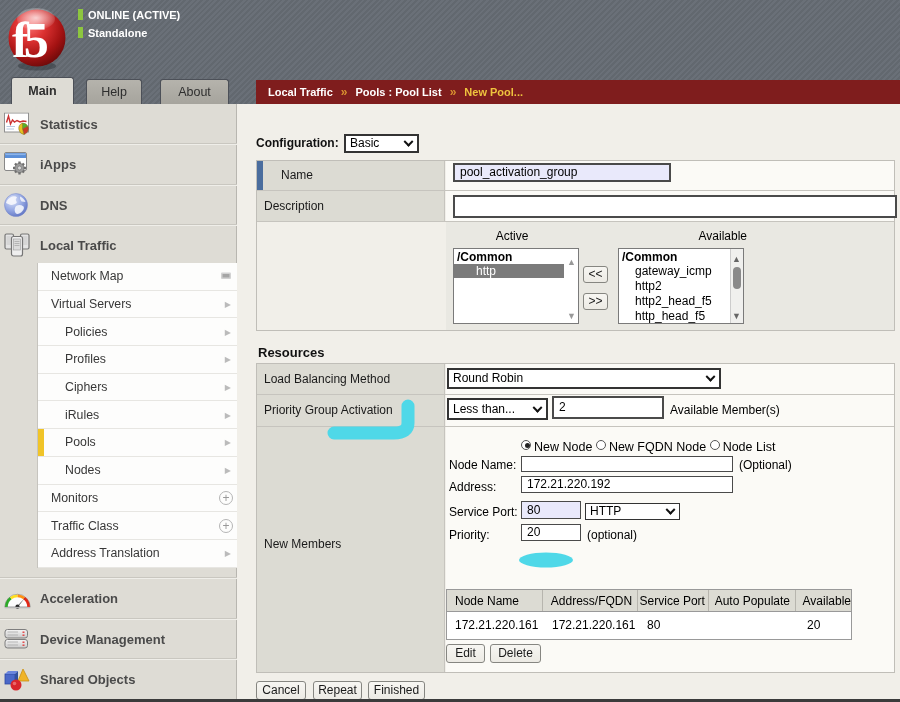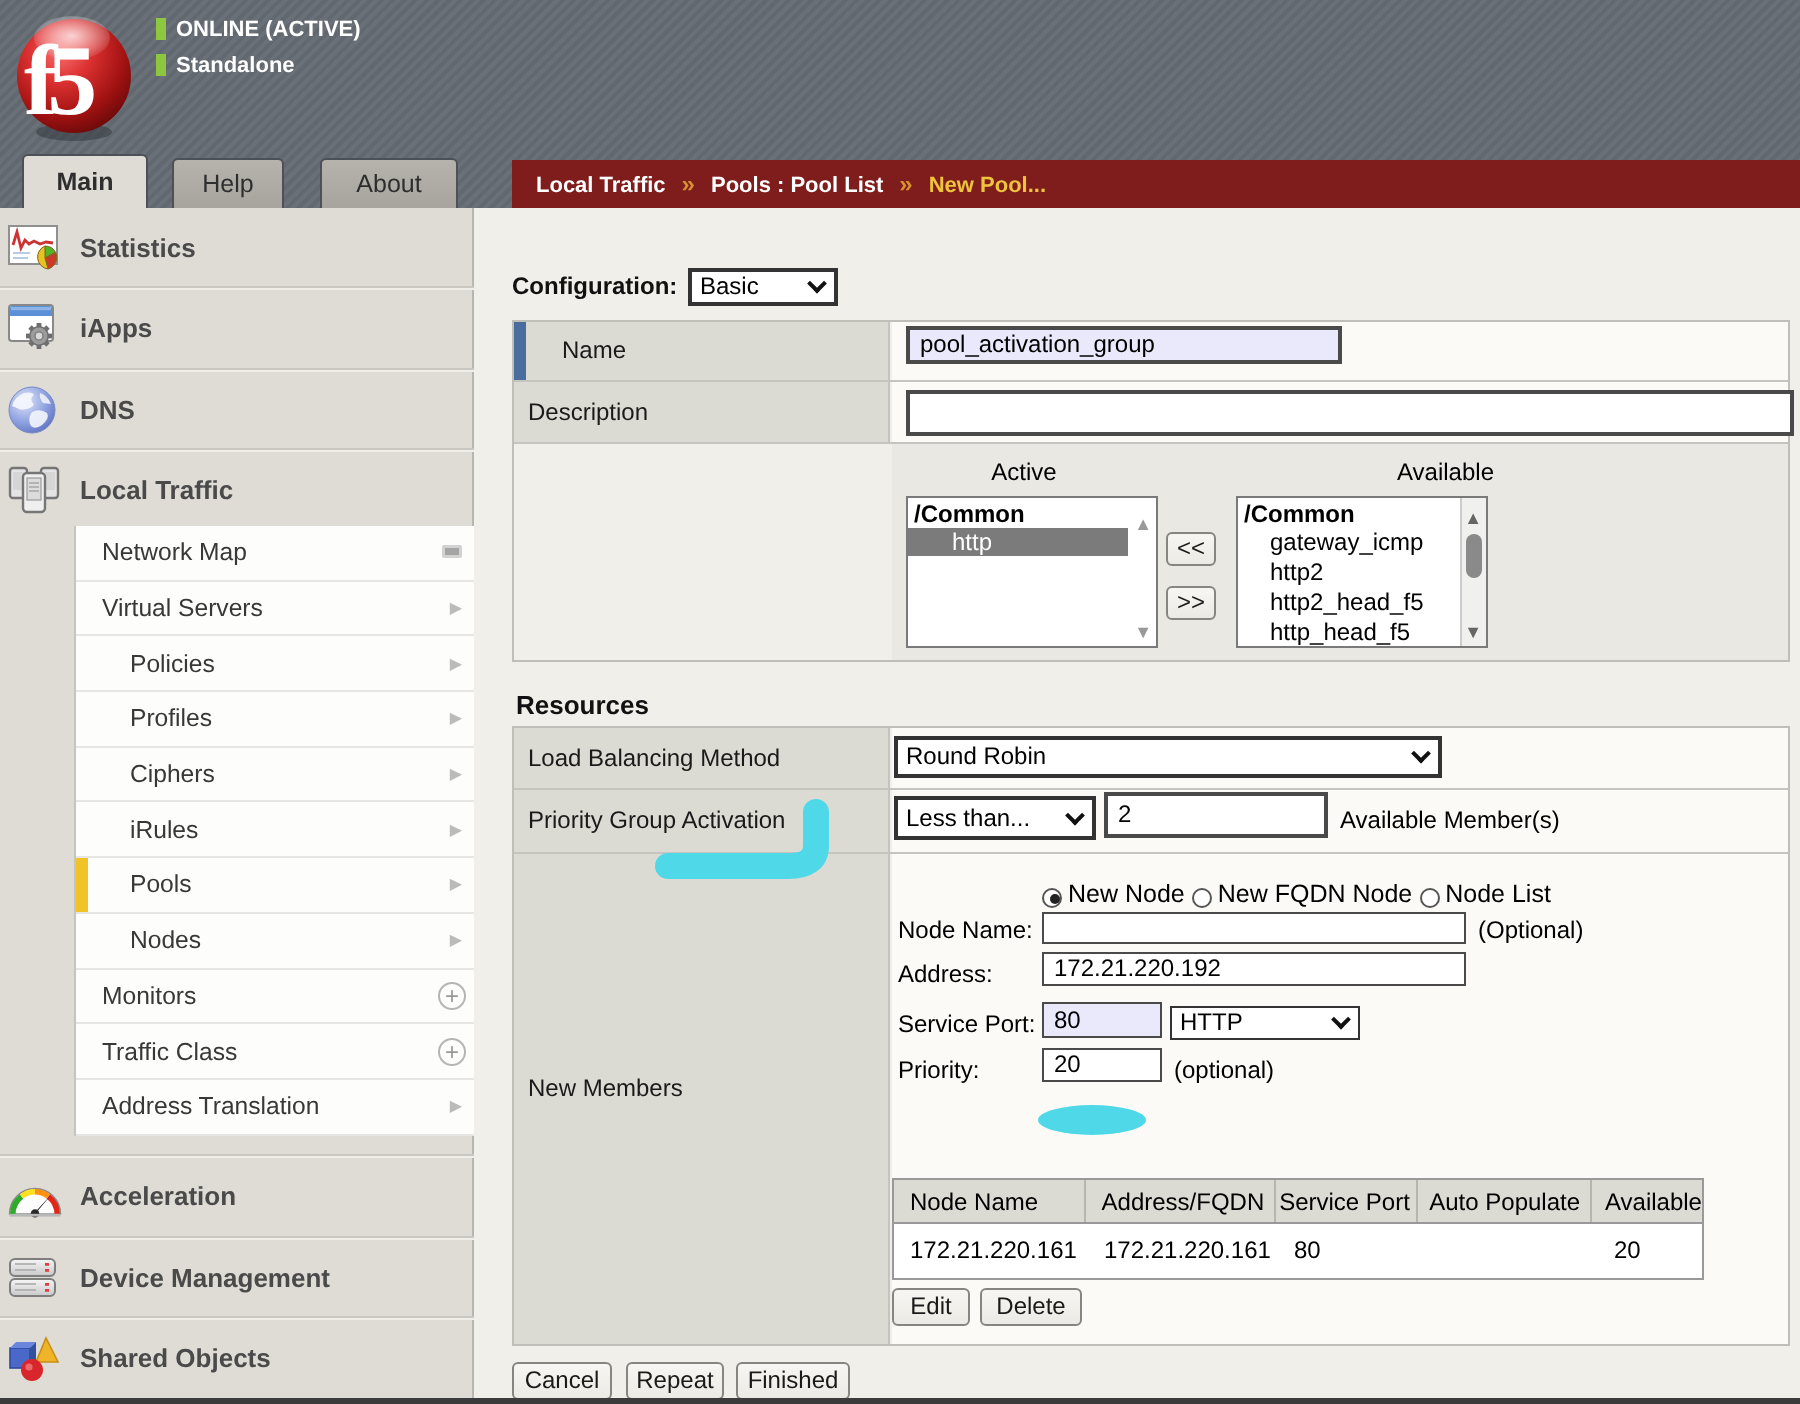--- a/index.html
+++ b/index.html
@@ -347,21 +347,21 @@
           <div class="inp" style="left:106px;top:1px;width:112px;height:22.5px;border-width:2px;">2</div>
           <div class="abs" style="left:224px;top:8px;font-size:12px;">Available Member(s)</div>
         </div>
       </div>
       <div class="frow" style="height:245.5px;border-bottom:none;">
         <div class="fcell-l">
             <div class="t" style="top:48%;">New Members</div>
           </div>
         <div class="fcell-r">
 
-          <div class="abs" style="left:75px;top:13px;font-size:12.5px;height:14px;display:flex;align-items:flex-end;white-space:nowrap;">
+          <div class="abs" style="left:75px;top:13px;font-size:12.5px;height:14px;display:flex;align-items:flex-start;white-space:nowrap;">
             <span class="rad" style="position:relative;">
                 <span style="position:absolute;left:2.5px;top:2.5px;width:5px;height:5px;border-radius:50%;background:#222;"></span>
               </span>
               <span style="margin-left:3px;">New Node</span>
             <span class="rad" style="margin-left:4px;"></span>
               <span style="margin-left:2.5px;">New FQDN Node</span>
             <span class="rad" style="margin-left:4px;"></span>
               <span style="margin-left:2.5px;">Node List</span>
           </div>
           <div class="abs" style="left:3px;top:31px;font-size:12px;">Node Name:</div>

